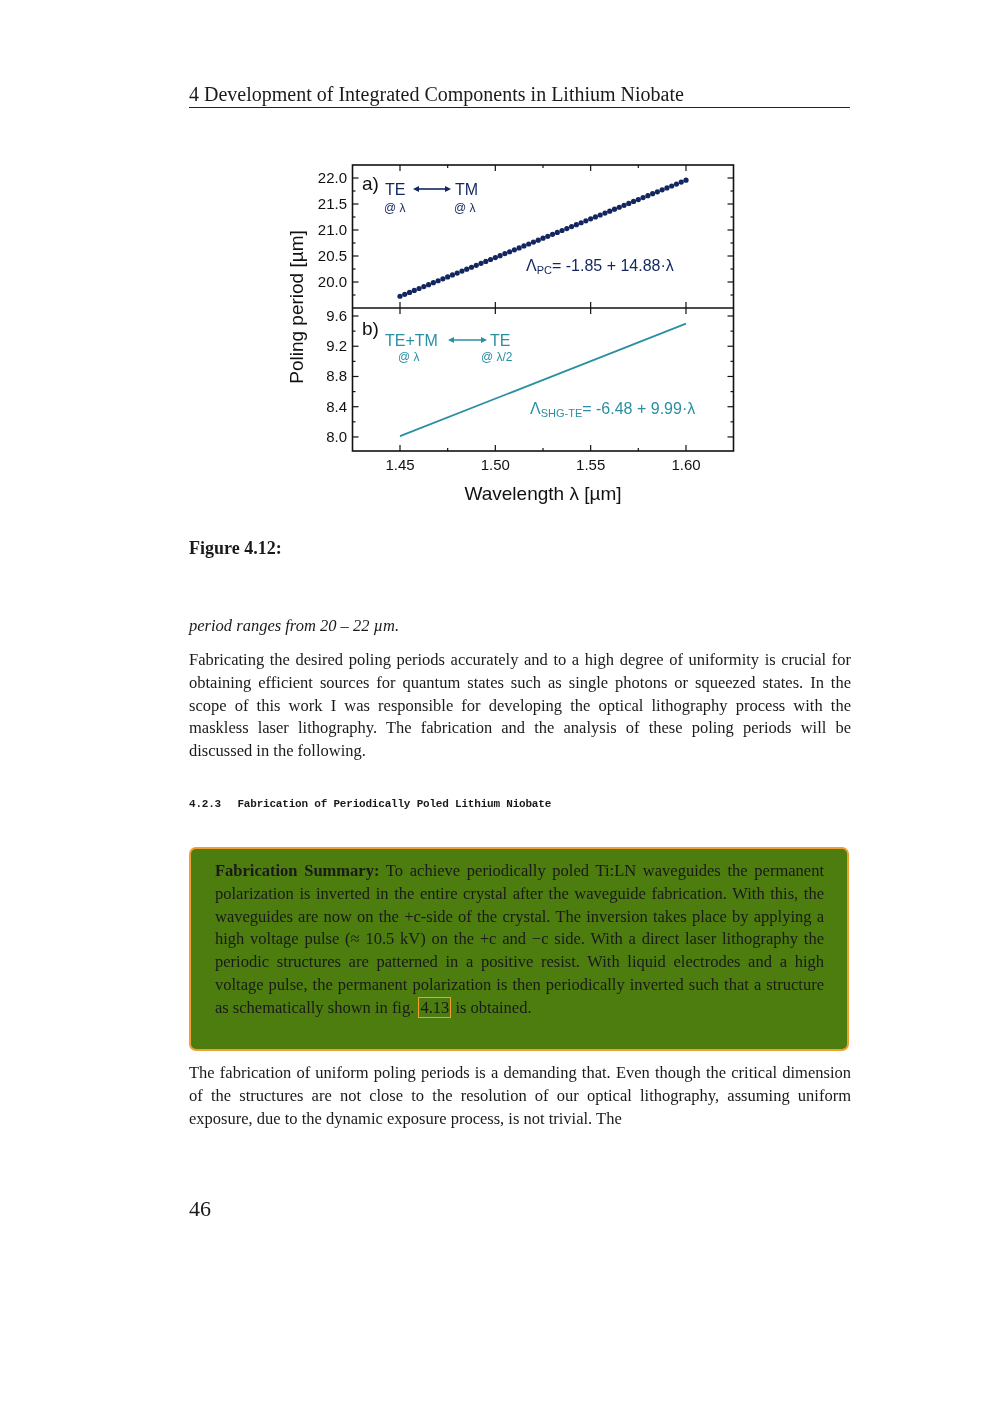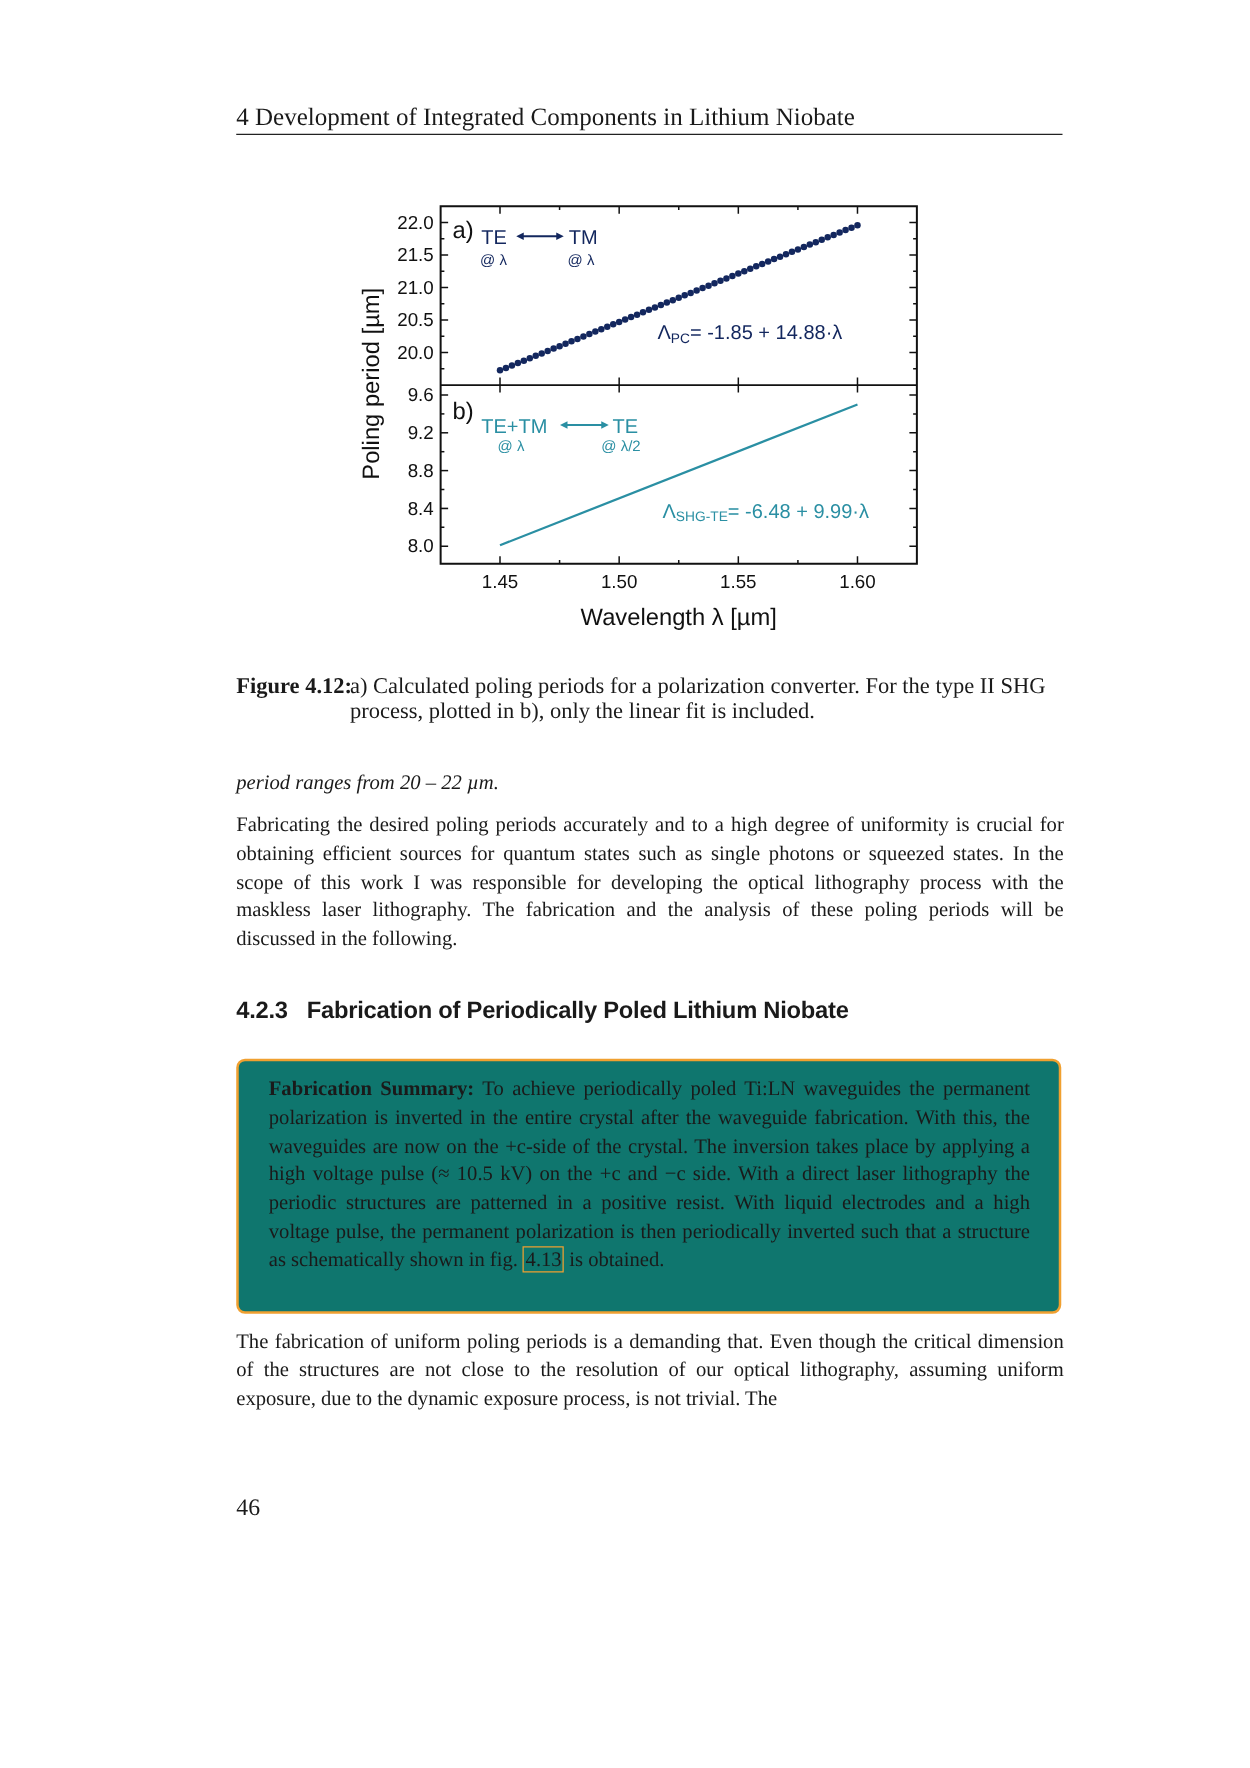--- a/index.html
+++ b/index.html
@@ -9,31 +9,31 @@
             border-bottom: 1.3px solid #222; font-size: 20px; line-height: 20px; }
   .fig { position: absolute; left: 280px; top: 155px; width: 470px; height: 360px; }
   .fig svg { position: absolute; left: 0; top: 0; }
   .caption { position: absolute; left: 189px; top: 538px; width: 666px; font-size: 18px; line-height: 20px; }
   .caption .lab { font-weight: bold; position: absolute; left: 0; top: 0; }
   .caption .txt { margin-left: 91px; display: block; }
   .para { position: absolute; left: 189px; width: 662px; font-size: 16.5px; line-height: 22.8px;
           text-align: justify; margin: 0; }
   .p1 { top: 615px; font-style: italic; }
   .p2 { top: 649px; }
-  .section { position: absolute; left: 189px; top: 798px; font-family: Liberation Sans, sans-serif;
-             font-weight: bold; font-size: 19px; letter-spacing: -0.2px; }
+  .section { position: absolute; left: 189px; top: 798px; font-family: Liberation Mono, monospace;
+             font-weight: bold; font-size: 11px; letter-spacing: -0.2px; }
   .section .num { margin-right: 10px; }
   .summary { position: absolute; left: 189px; top: 847px; width: 660px; height: 204px;
              box-sizing: border-box; border: 2.2px solid #f0a030; border-radius: 7px;
-             background: #0f766e; padding: 11px 23px 0 24px; }
+             background: #4d7c0f; padding: 11px 23px 0 24px; }
   .summary p { margin: 0; font-size: 16.5px; line-height: 22.8px; text-align: justify; }
   .summary .lead { font-weight: bold; }
   .ref { border: 1.5px solid #f0a030; padding: 0 1px; }
   .p3 { top: 1062px; }
-  .pagenum { position: absolute; left: 189px; top: 1196px; font-size: 19px; }
+  .pagenum { position: absolute; left: 189px; top: 1196px; font-size: 22px; }
   .tick-label { font-family: "Liberation Sans", "DejaVu Sans", sans-serif; }
 </style>
 </head>
 <body>
 
 <div class="header">
   <span>4  Development of Integrated Components in Lithium Niobate</span>
 </div>
 
 <div class="fig">
@@ -208,21 +208,20 @@
       <polygon points="487,340 481,337 481,343" fill="#2a8fa3"></polygon>
       <text x="398" y="361" font-size="12" fill="#2a8fa3">@ λ</text>
       <text x="481" y="361" font-size="12" fill="#2a8fa3">@ λ/2</text>
       <text x="530" y="414" font-size="16" fill="#2a8fa3"><tspan>Λ</tspan><tspan font-size="11" dy="3">SHG-TE</tspan><tspan dy="-3">= -6.48 + 9.99·λ</tspan></text>
     </g>
   </svg>
 </div>
 
 <div class="caption">
   <span class="lab">Figure 4.12:</span>
-  <span class="txt">a) Calculated poling periods for a polarization converter. For the type II SHG process, plotted in b), only the linear fit is included.</span>
 </div>
 
 <p class="para p1">period ranges from 20 – 22 µm.</p>
 <p class="para p2">Fabricating the desired poling periods accurately and to a high degree of uniformity is crucial for obtaining efficient sources for quantum states such as single photons or squeezed states. In the scope of this work I was responsible for developing the optical lithography process with the maskless laser lithography. The fabrication and the analysis of these poling periods will be discussed in the following.</p>
 
 <div class="section">
   <span class="num">4.2.3</span>
   <span>Fabrication of Periodically Poled Lithium Niobate</span>
 </div>
 

